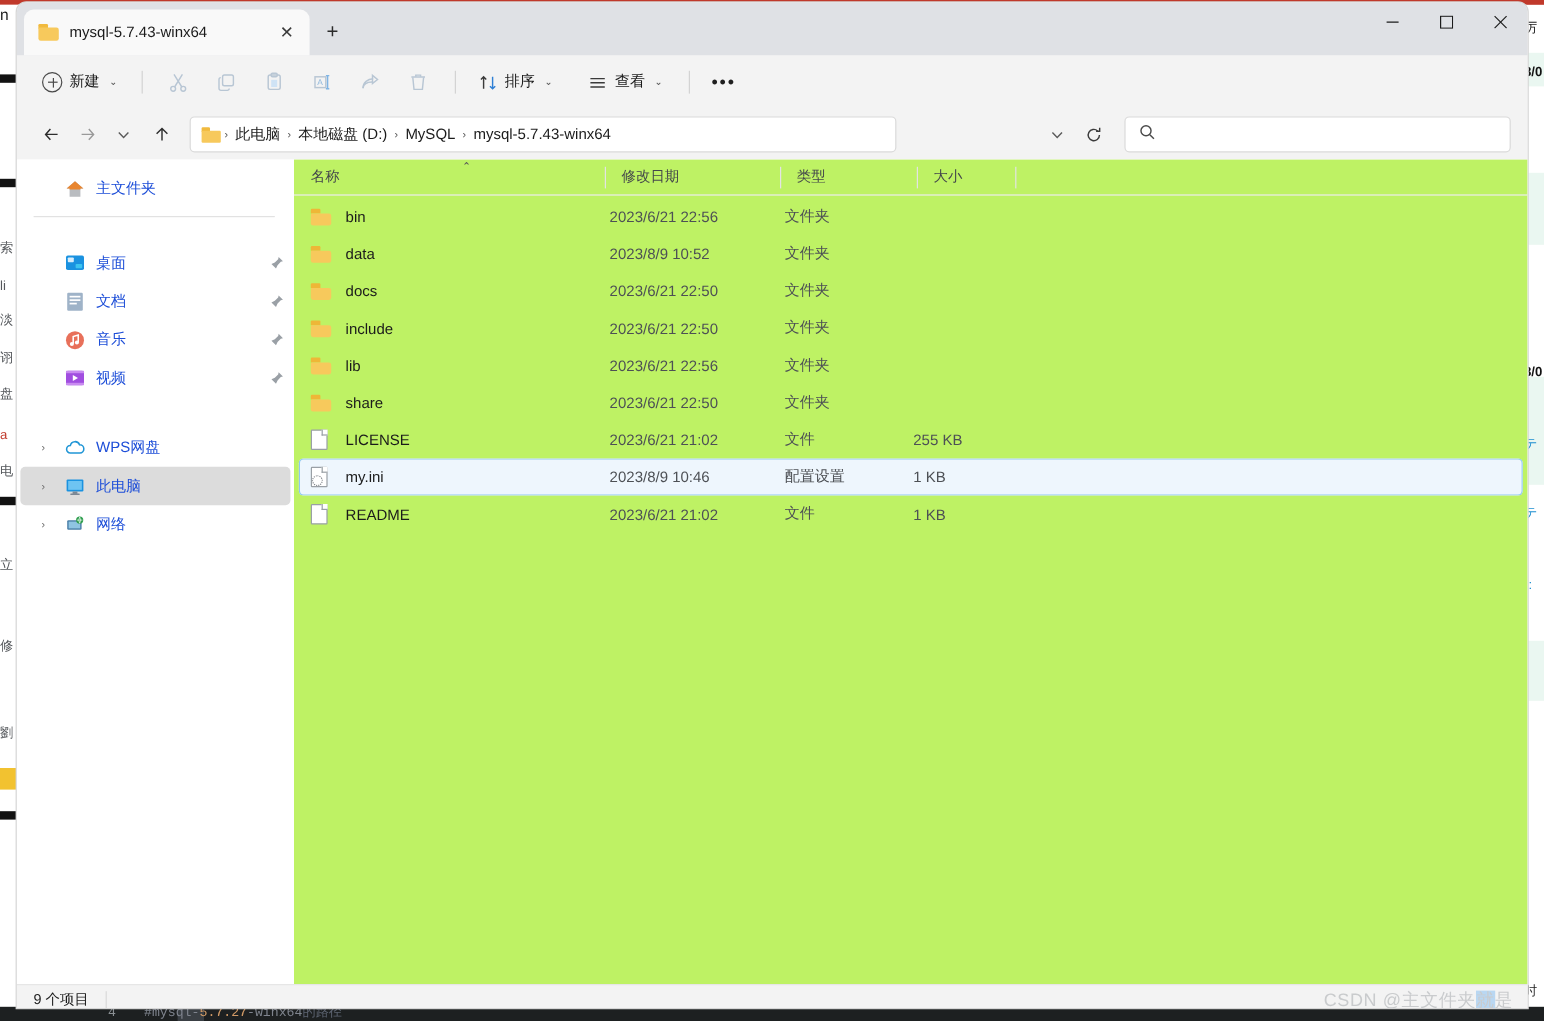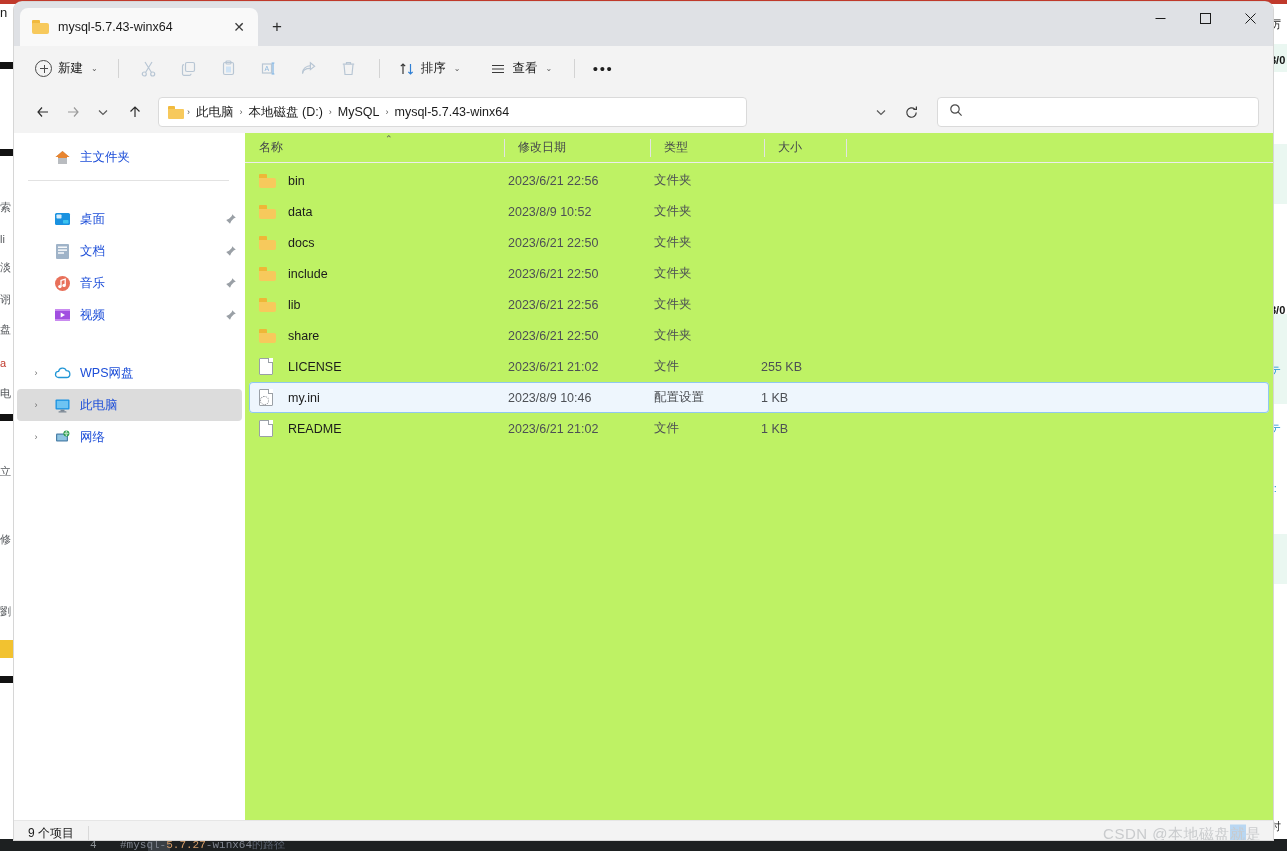--- a/index.html
+++ b/index.html
@@ -673,16 +673,16 @@
         <span class="fr-type" style="left:405px">文件</span>
         <span class="fr-size" style="left:512px; width:82px">1 KB</span>
       </div>
 
     </div>
   </div>
 
   <div class="statusbar">
     <span class="status-text">9 个项目</span>
     <span class="status-sep"></span>
-    <span class="watermark"><span>CSDN @本地磁盘</span><span class="wm-hl">就</span><span>是</span></span>
+    <span class="watermark"><span>CSDN @主文件夹</span><span class="wm-hl">就</span><span>是</span></span>
   </div>
 
 </div>
 
 </body></html>

